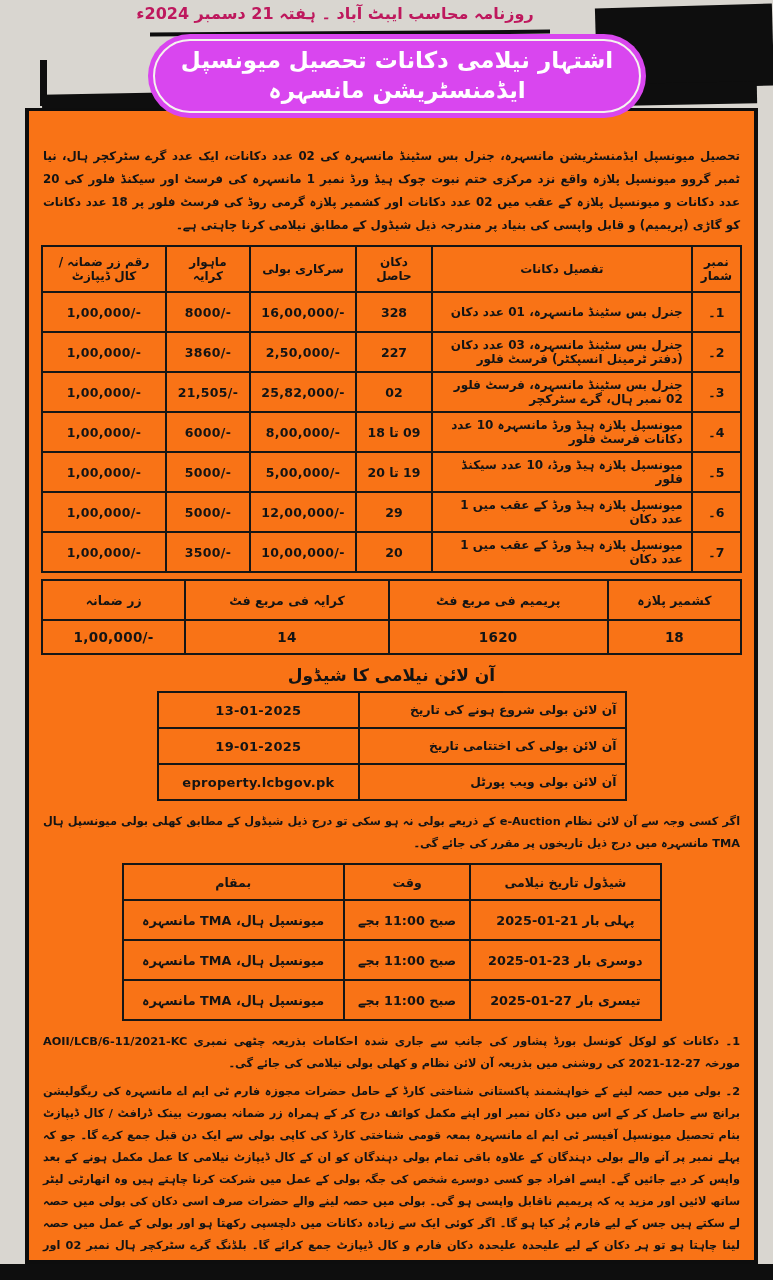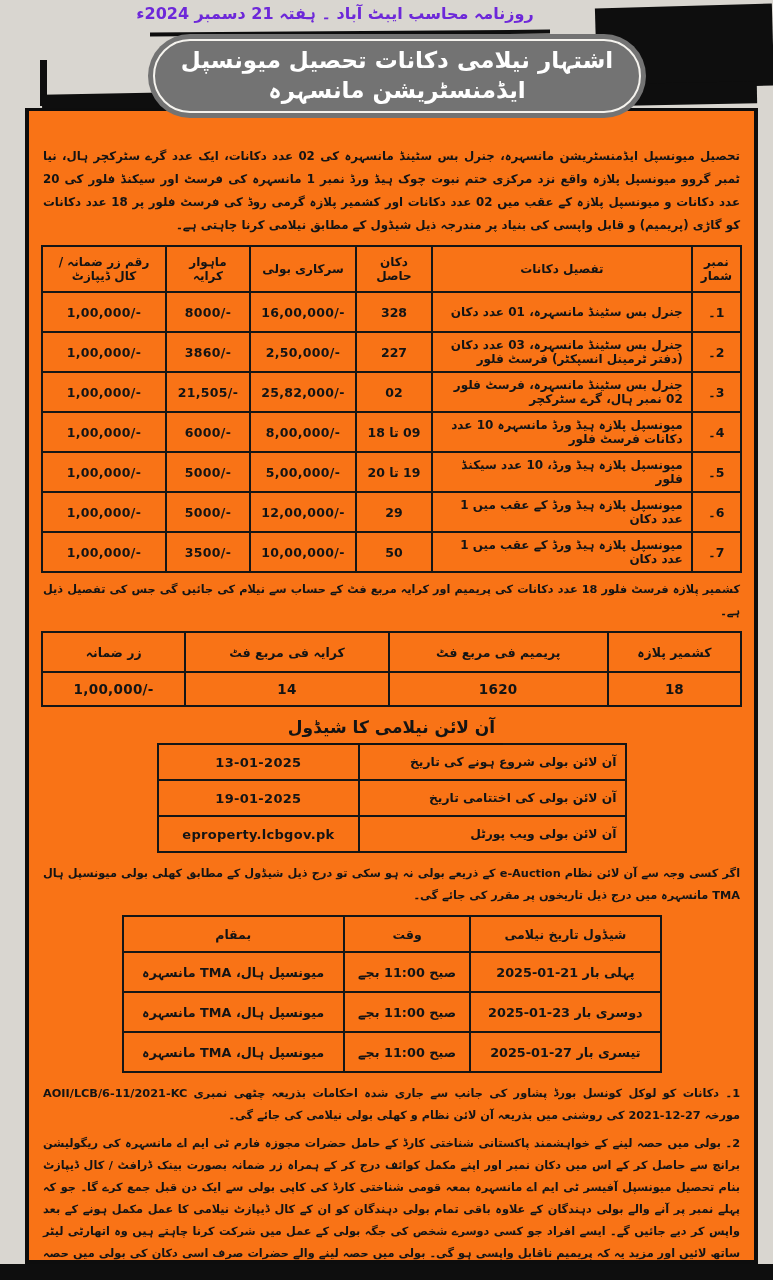--- a/index.html
+++ b/index.html
@@ -7,42 +7,42 @@
     width:773px;height:1280px;position:relative;overflow:hidden;
     background:#d9d6d0;
     font-family:"DejaVu Sans", sans-serif;
     color:#141414;
     -webkit-font-smoothing:antialiased;
   }
   
   .masthead{
     position:absolute;top:4px;left:105px;width:460px;
     direction:rtl;text-align:center;
-    font-size:16px;font-weight:700;color:#6d28d9;
+    font-size:16px;font-weight:700;color:#be185d;
     letter-spacing:0;white-space:nowrap;
   }
   .masthead-underline{
     position:absolute;top:31px;left:150px;width:400px;height:4px;background:#0d0d0d;
     transform:rotate(-0.4deg);
   }
   .adjacent-ad-block{
     position:absolute;top:6px;left:596px;width:177px;height:82px;background:#0e0e0e;
     transform:rotate(-1.6deg);
   }
   .band-bar{
     position:absolute;top:88px;left:42px;width:715px;height:22px;background:#0e0e0e;
     transform:rotate(-1.1deg);z-index:1;
   }
   .band-stub{
     position:absolute;top:60px;left:40px;width:7px;height:46px;background:#0e0e0e;z-index:1;
   }
   
   .banner{
     position:absolute;top:34px;left:148px;width:498px;height:84px;z-index:3;
-    background:#737373;border-radius:46px;
+    background:#d946ef;border-radius:46px;
     display:flex;align-items:center;justify-content:center;
   }
   .banner::before{
     content:"";position:absolute;inset:5px;border:2.5px solid #f5f3ee;border-radius:40px;
   }
   .banner-title{
     direction:rtl;color:#ffffff;font-size:23px;font-weight:700;text-align:center;
     padding:0 18px;line-height:1.3;position:relative;
   }
   
@@ -169,29 +169,28 @@
         <td>6۔</td>
         <td class="cell-detail">میونسپل پلازہ ہیڈ ورڈ کے عقب میں 1 عدد دکان</td>
         <td>29</td>
         <td class="num">12,00,000/-</td>
         <td class="num">5000/-</td>
         <td class="num">1,00,000/-</td>
       </tr>
         <tr>
         <td>7۔</td>
         <td class="cell-detail">میونسپل پلازہ ہیڈ ورڈ کے عقب میں 1 عدد دکان</td>
-        <td>50</td>
+        <td>20</td>
         <td class="num">10,00,000/-</td>
         <td class="num">3500/-</td>
         <td class="num">1,00,000/-</td>
       </tr>
       </tbody>
   </table>
 
-  <p class="para small">کشمیر پلازہ فرسٹ فلور 18 عدد دکانات کی پریمیم اور کرایہ مربع فٹ کے حساب سے نیلام کی جائیں گی جس کی تفصیل ذیل ہے۔</p>
 
   <table class="kashmir-table">
     <thead>
       <tr>
         <th>کشمیر پلازہ</th>
         <th>پریمیم فی مربع فٹ</th>
         <th>کرایہ فی مربع فٹ</th>
         <th>زر ضمانہ</th>
       </tr>
     </thead>

